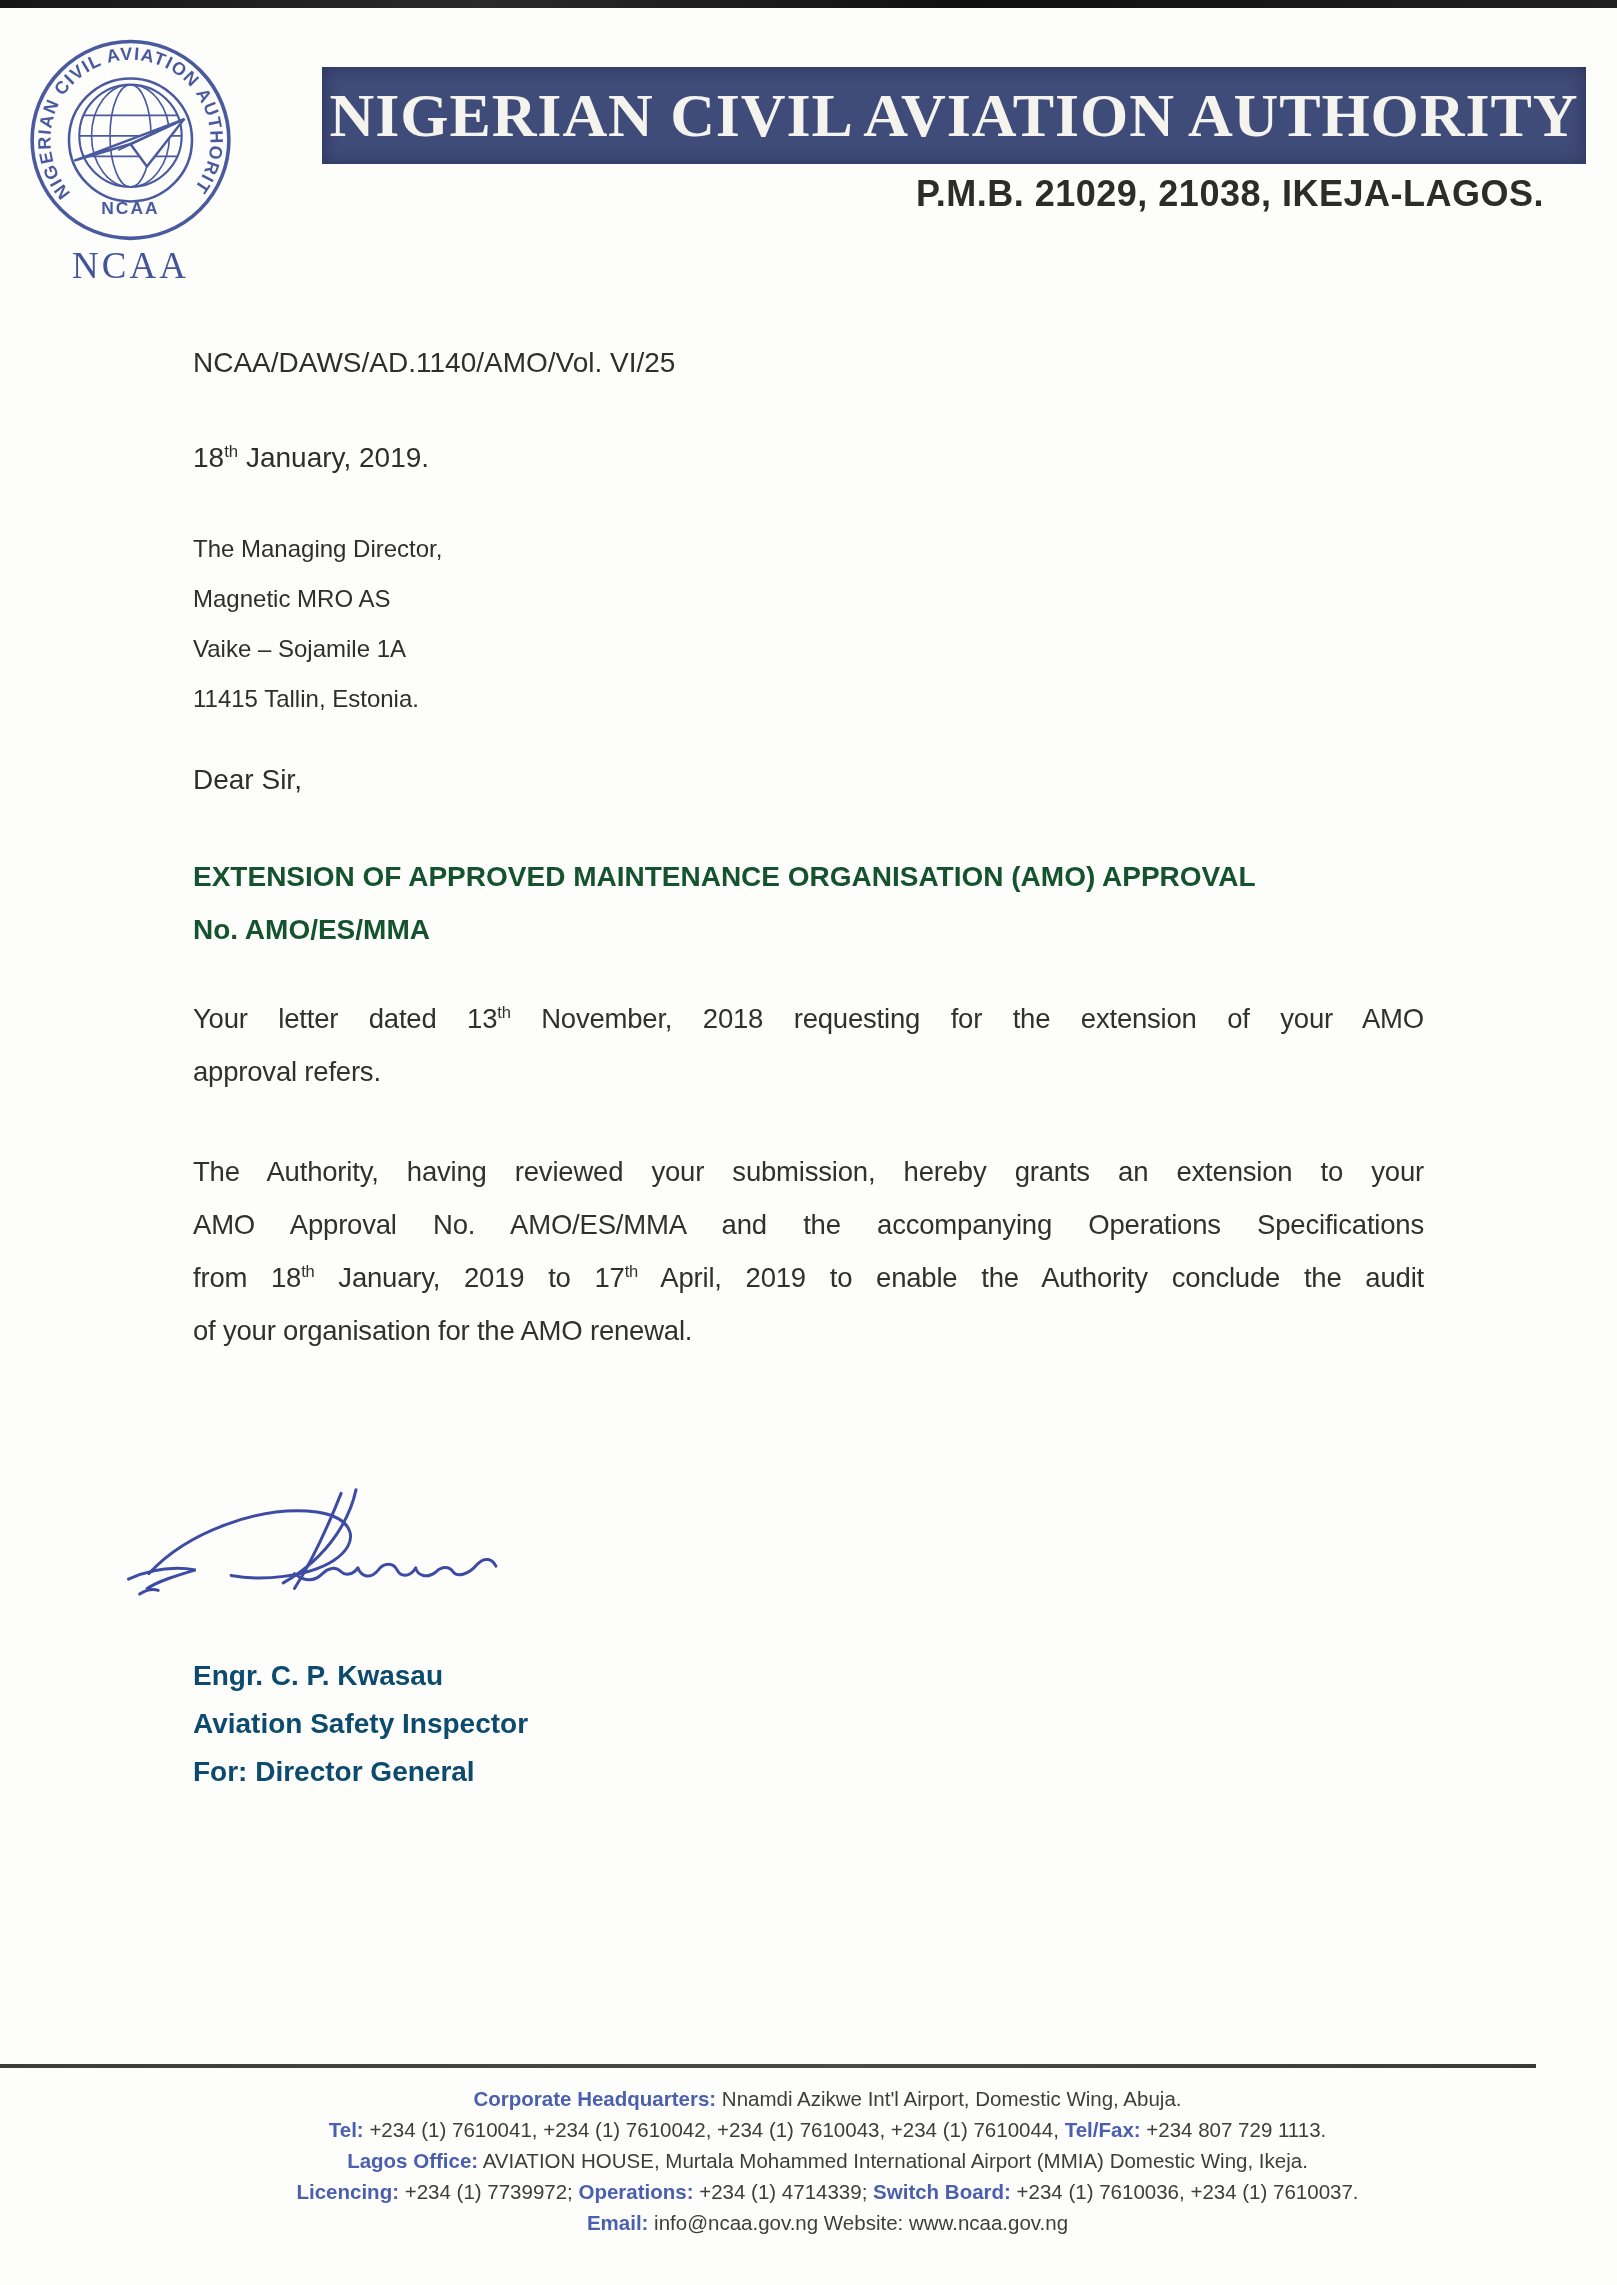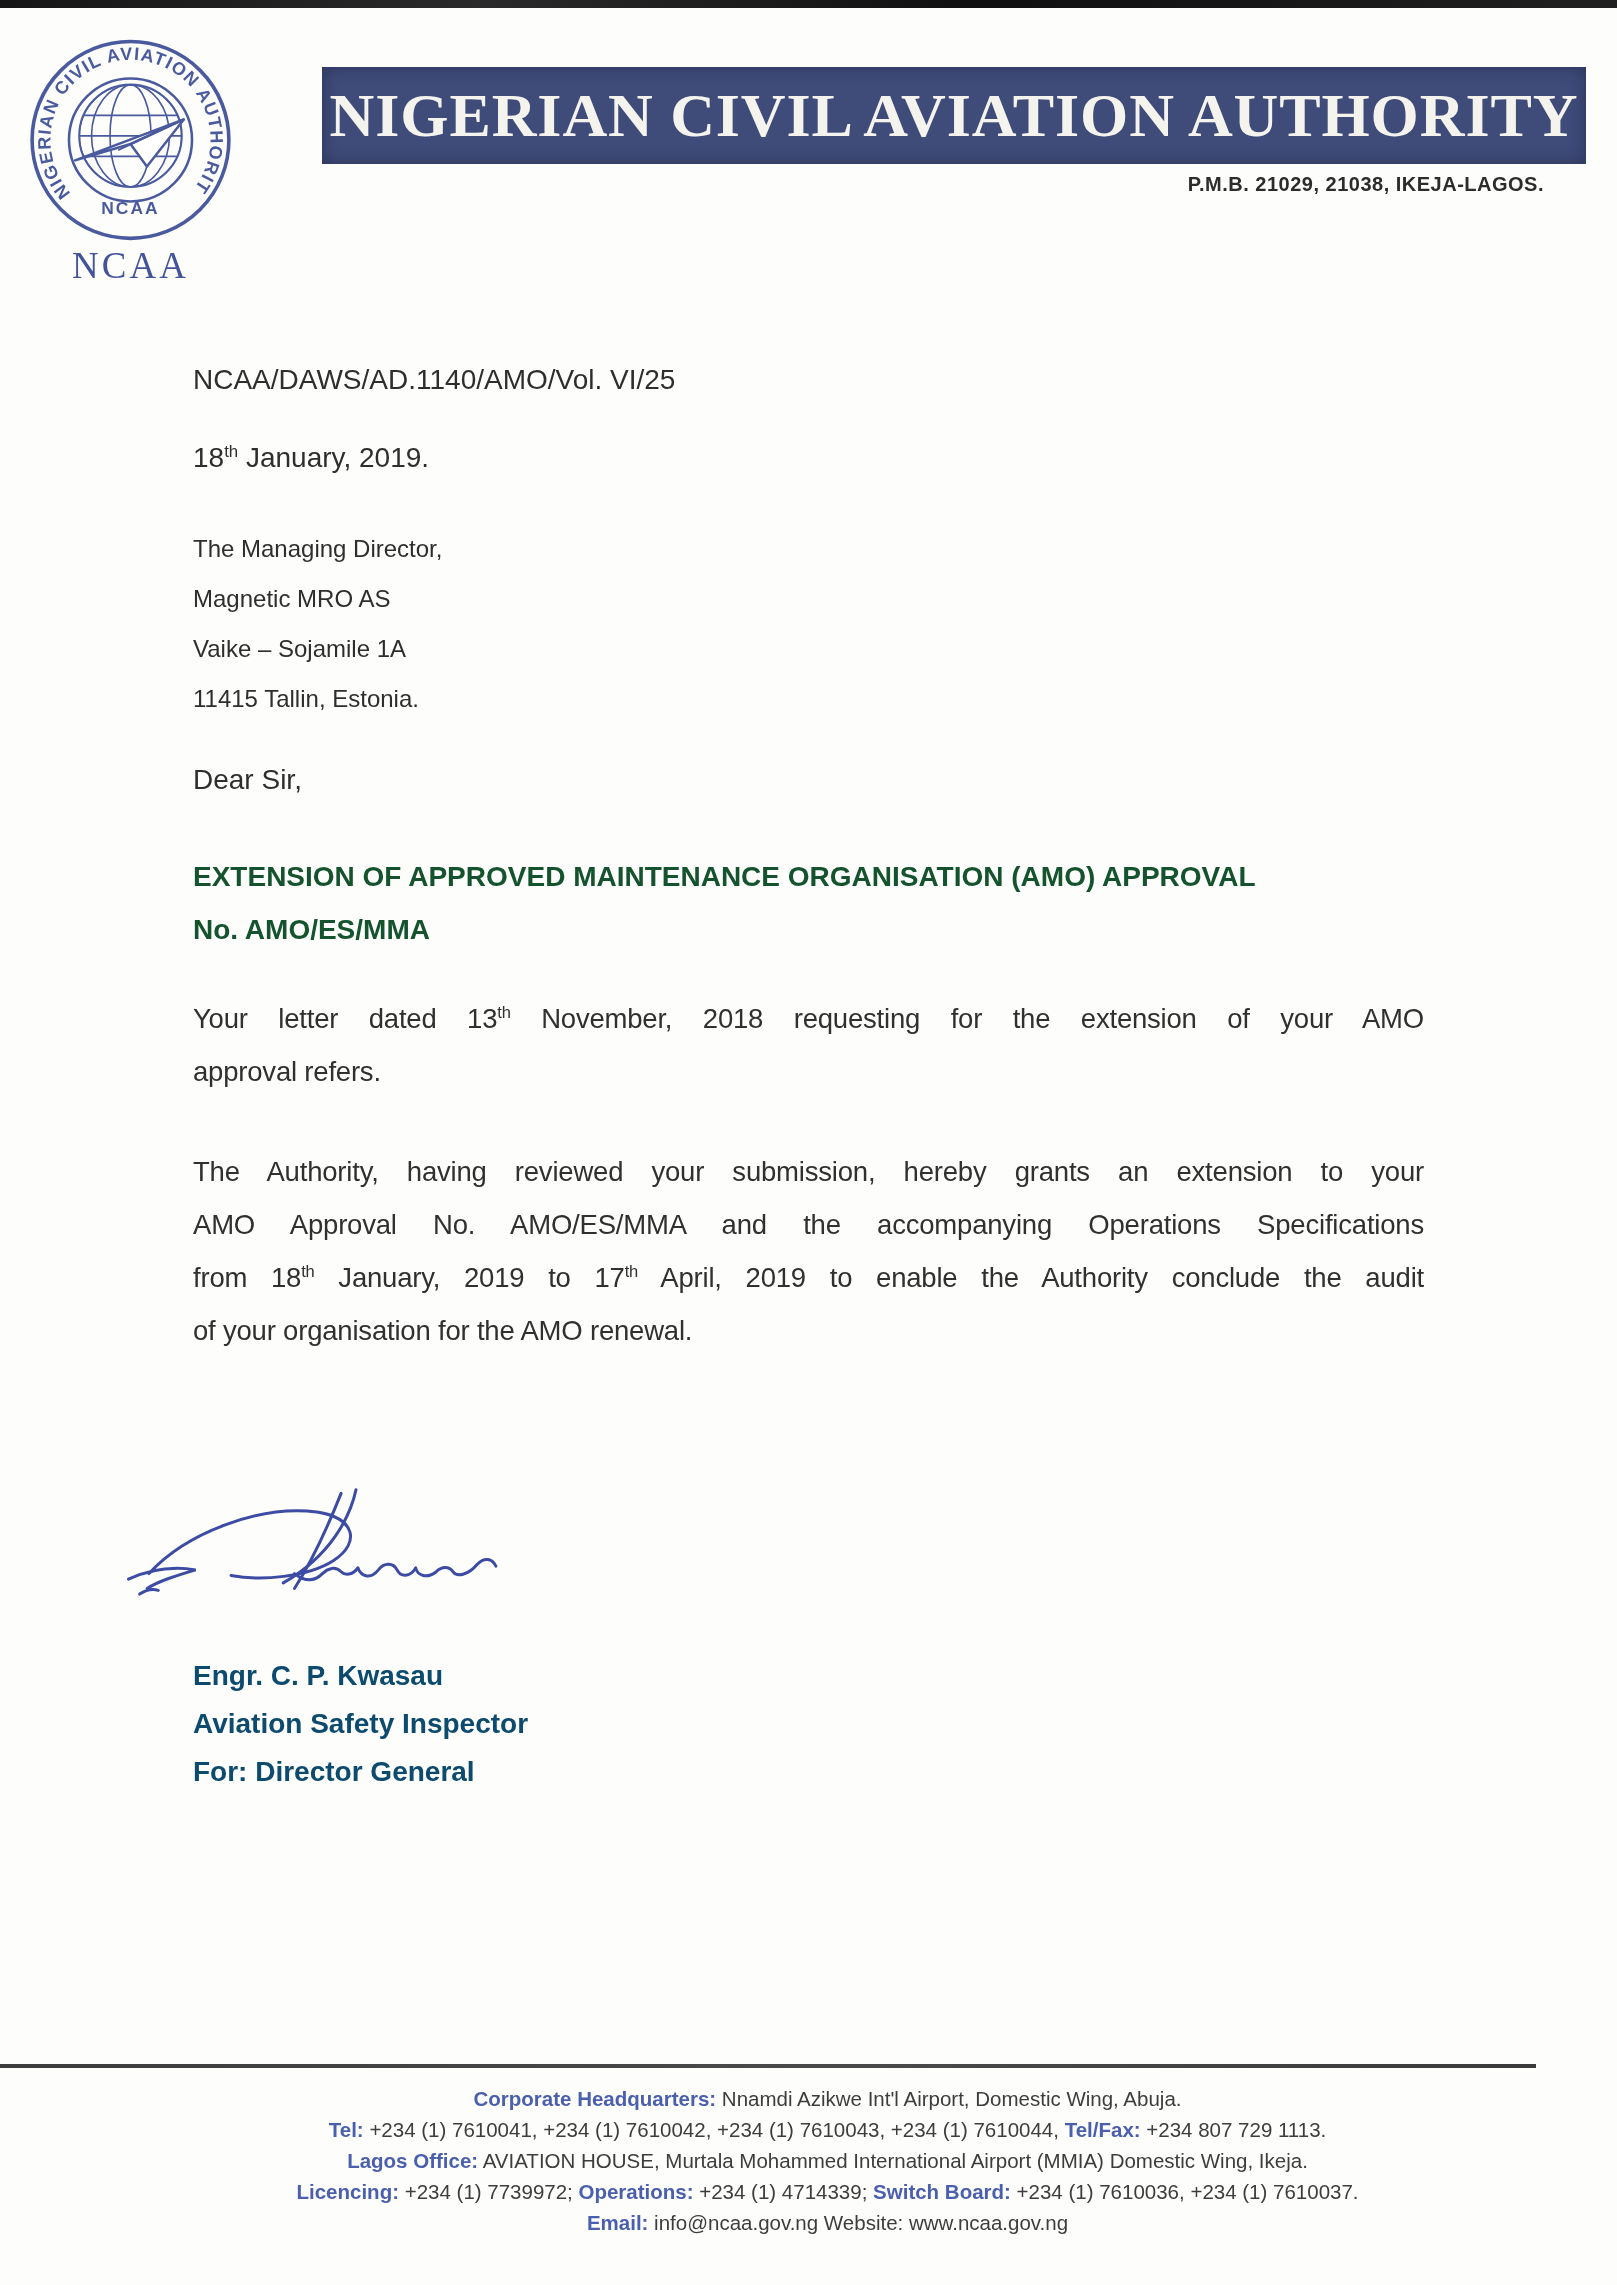--- a/index.html
+++ b/index.html
@@ -31,25 +31,25 @@
   .banner-title {
     font-family: "Liberation Serif", serif;
     font-weight: 700;
     font-size: 62px;
     letter-spacing: 0.9px;
     color: #f4f3ee;
     white-space: nowrap;
   }
   .pmb-line {
     position: absolute; top: 173px; right: 73px;
-    font-size: 20px; font-weight: 700; color: #2c2c2c;
+    font-size: 36px; font-weight: 700; color: #2c2c2c;
     letter-spacing: 0.5px;
   }
   
-  .ref-line   { position: absolute; left: 193px; top: 364px; font-size: 28px; text-align: center; }
+  .ref-line   { position: absolute; left: 193px; top: 347px; font-size: 28px; text-align: center; }
   .date-line  { position: absolute; left: 193px; top: 442px; font-size: 28px; }
   sup { vertical-align: super; font-size: 60%; line-height: 0; }
   .address    { position: absolute; left: 193px; top: 524px; font-size: 24px; line-height: 50px; }
   .salutation { position: absolute; left: 193px; top: 764px; font-size: 28px; }
   .subject    { position: absolute; left: 193px; top: 850px; font-size: 28px; font-weight: 700;
                 line-height: 53px; color: #14532d; width: 1240px; }
   .para { position: absolute; left: 193px; width: 1231px; font-size: 27.5px;
           line-height: 53px; letter-spacing: -0.2px; color: #303030; }
   .para-1 { top: 992px; }
   .para-2 { top: 1145px; }

